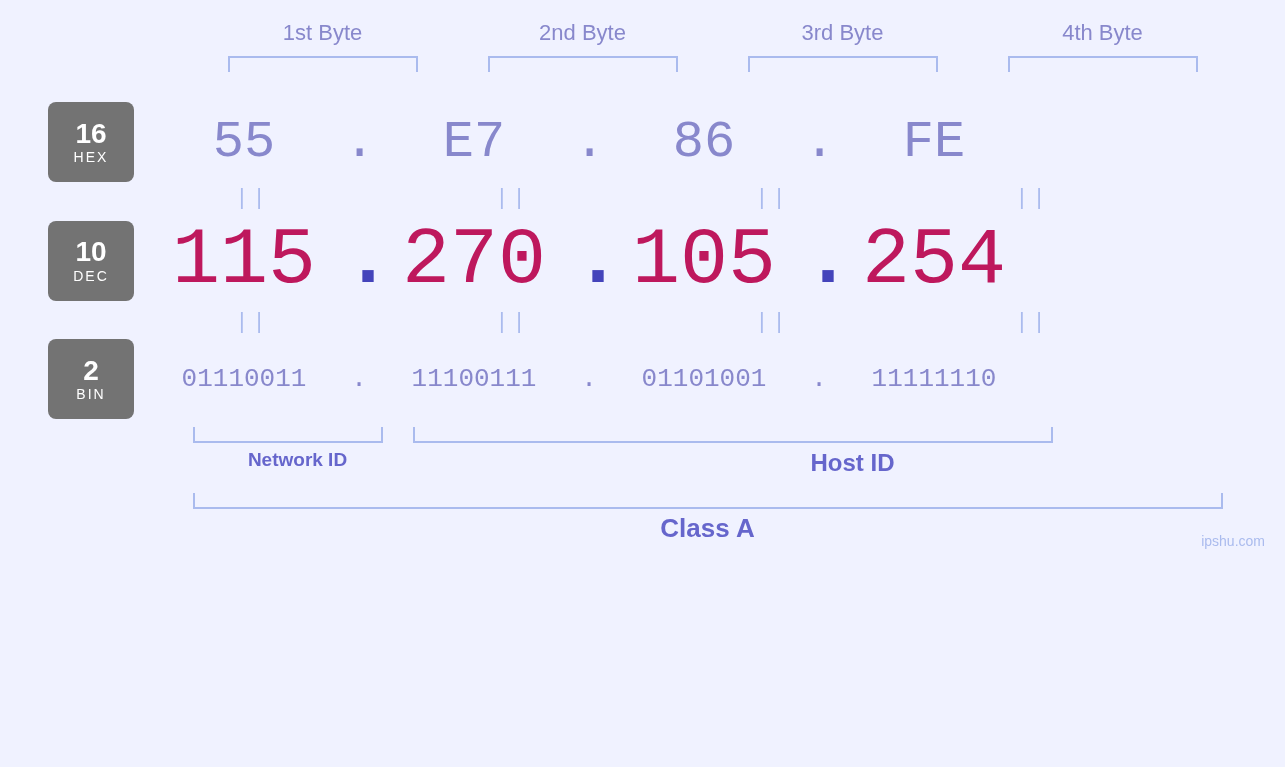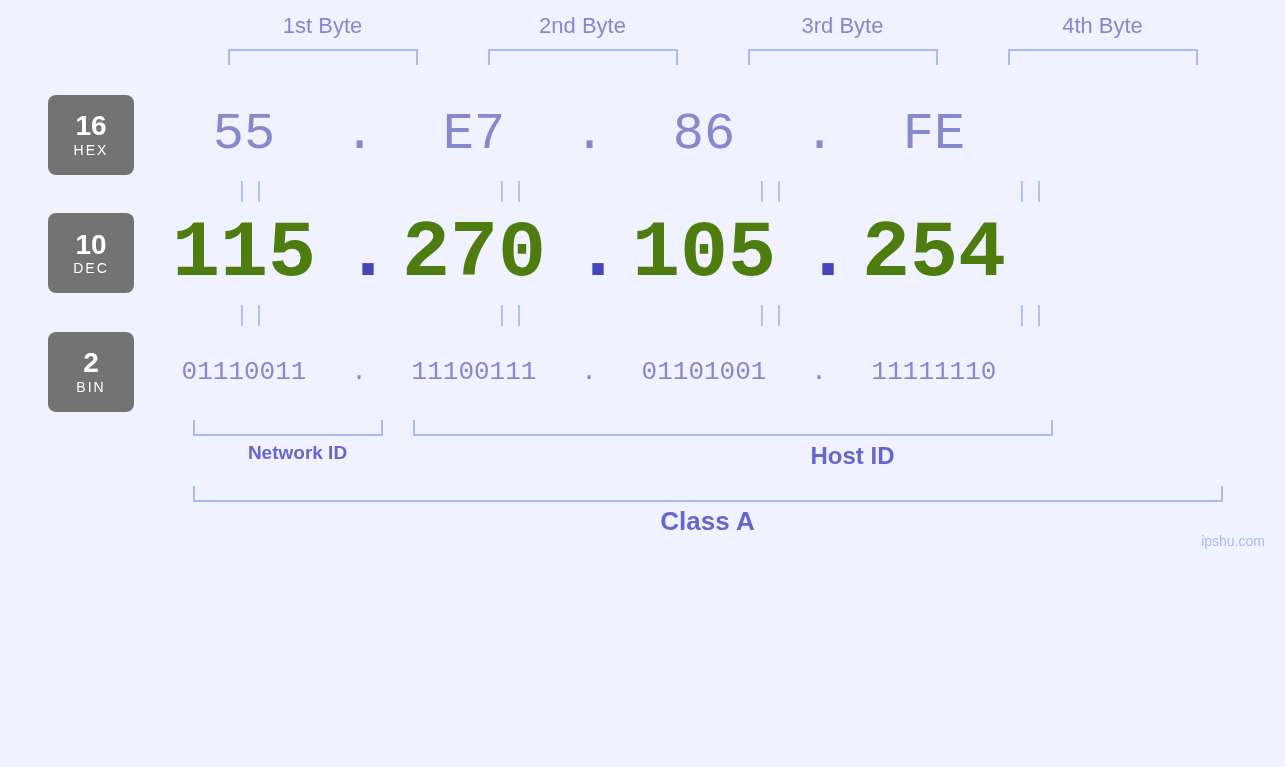--- a/index.html
+++ b/index.html
@@ -14,21 +14,20 @@
     }
 
     .container {
       width: 1285px;
       height: 549px;
       display: flex;
       flex-direction: column;
       align-items: center;
       padding: 20px 0;
       position: relative;
-      justify-content: center;
     }
 
     
     .byte-headers {
       display: flex;
       width: 1040px;
       margin-left: 140px;
       justify-content: space-around;
       margin-bottom: 10px;
     }
@@ -121,24 +120,24 @@
       font-family: 'Courier New', monospace;
     }
 
     .hex-dot {
       color: #8888cc;
       font-size: 52px;
     }
 
     
     .dec-value {
-      color: #4d7c0f;
+      color: #be185d;
       font-size: 80px;
       font-family: 'Courier New', monospace;
-      font-weight: bold;
+      font-weight: normal;
     }
 
     .dec-dot {
       color: #4444bb;
       font-size: 80px;
       font-weight: bold;
     }
 
     
     .bin-value {

